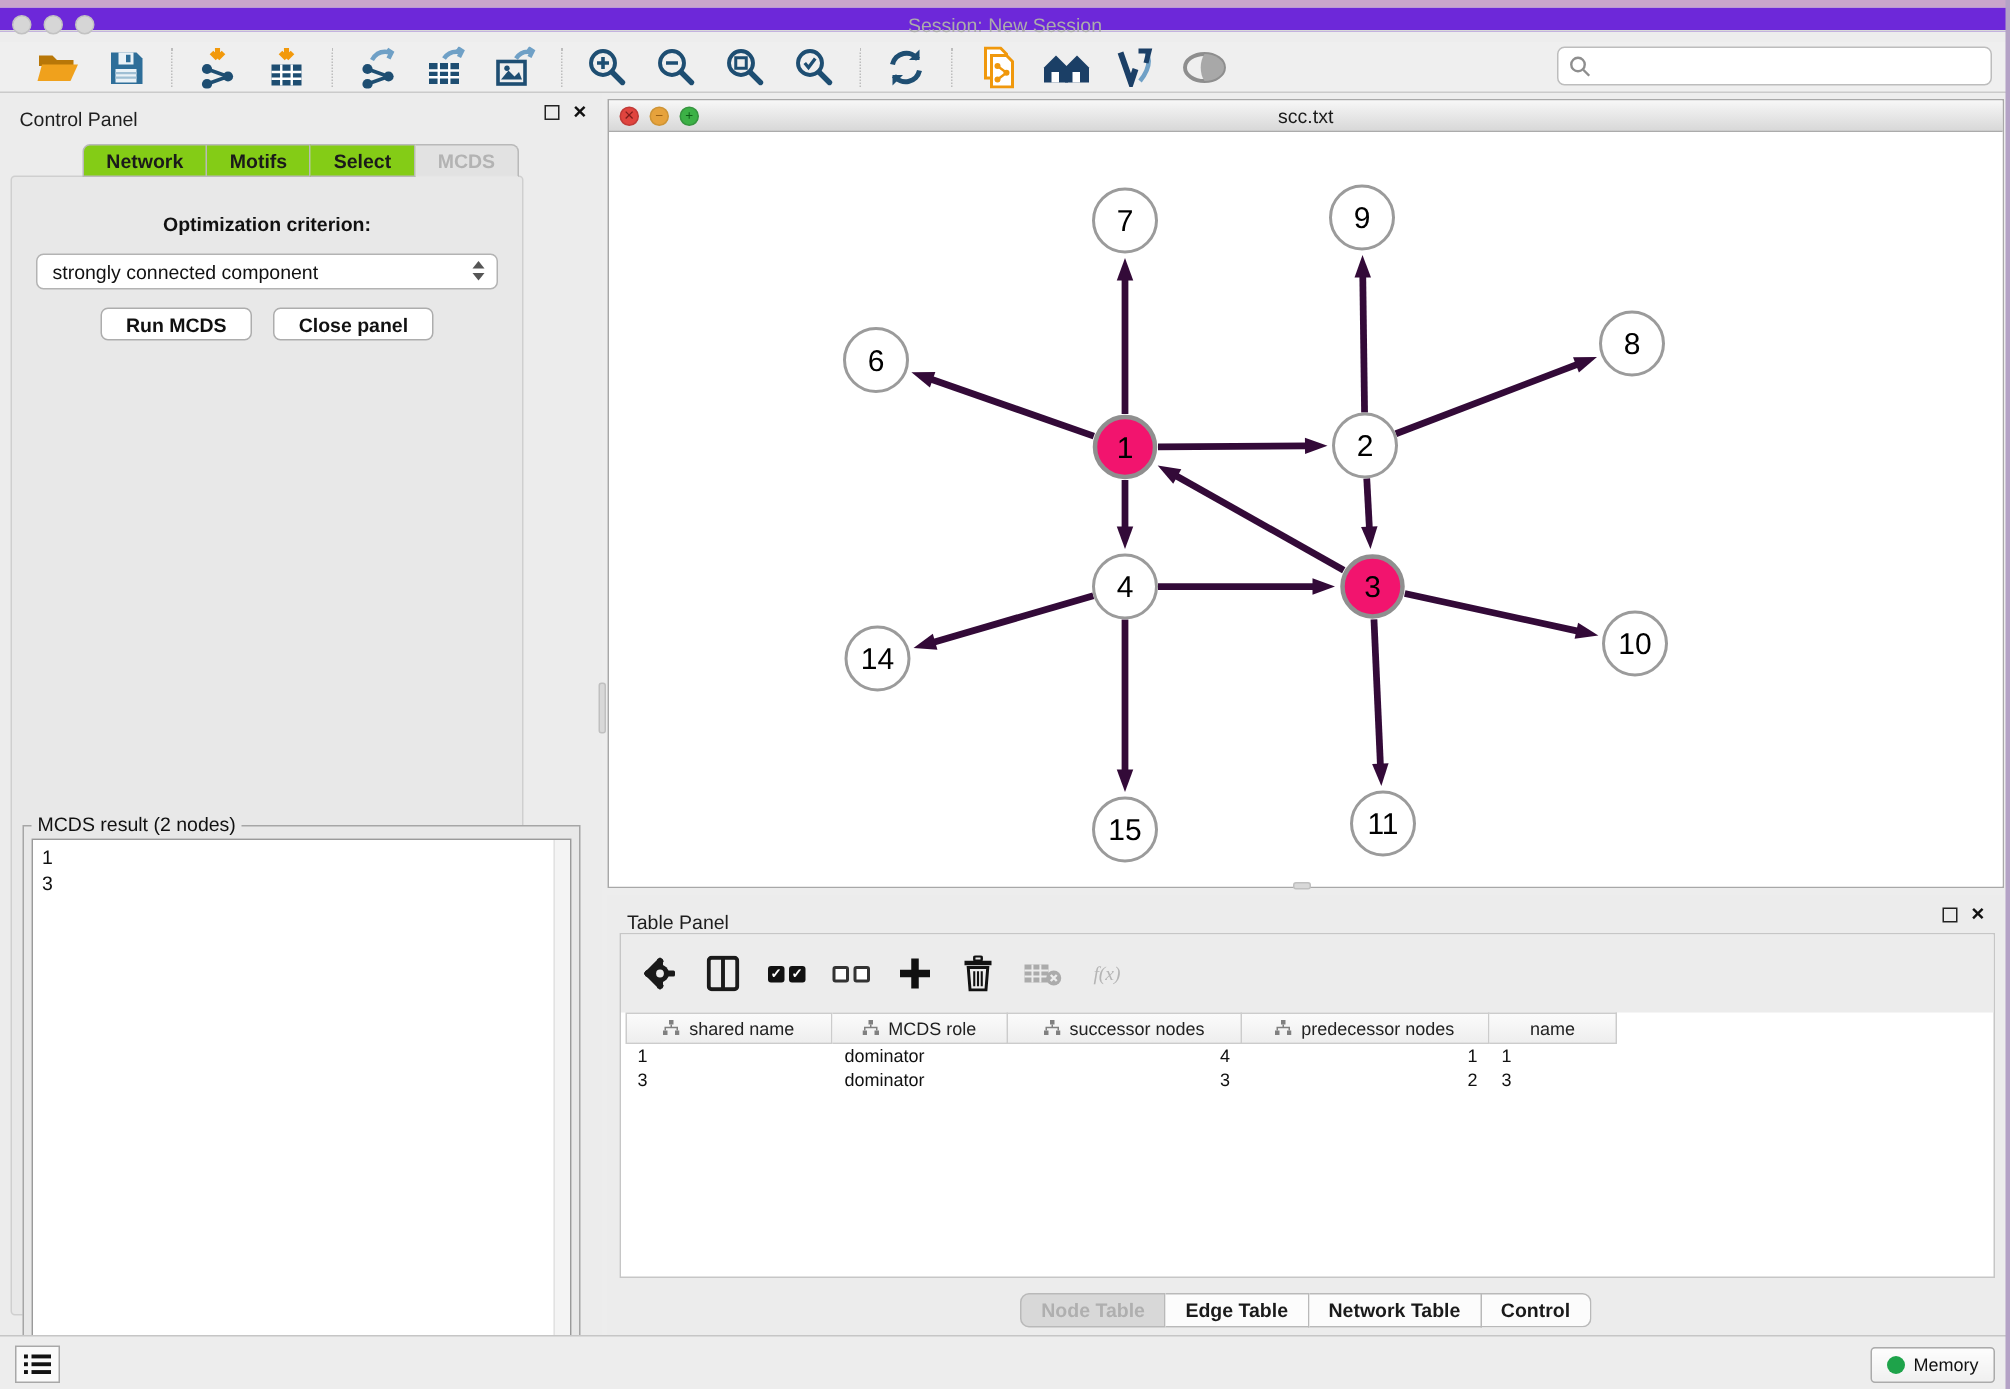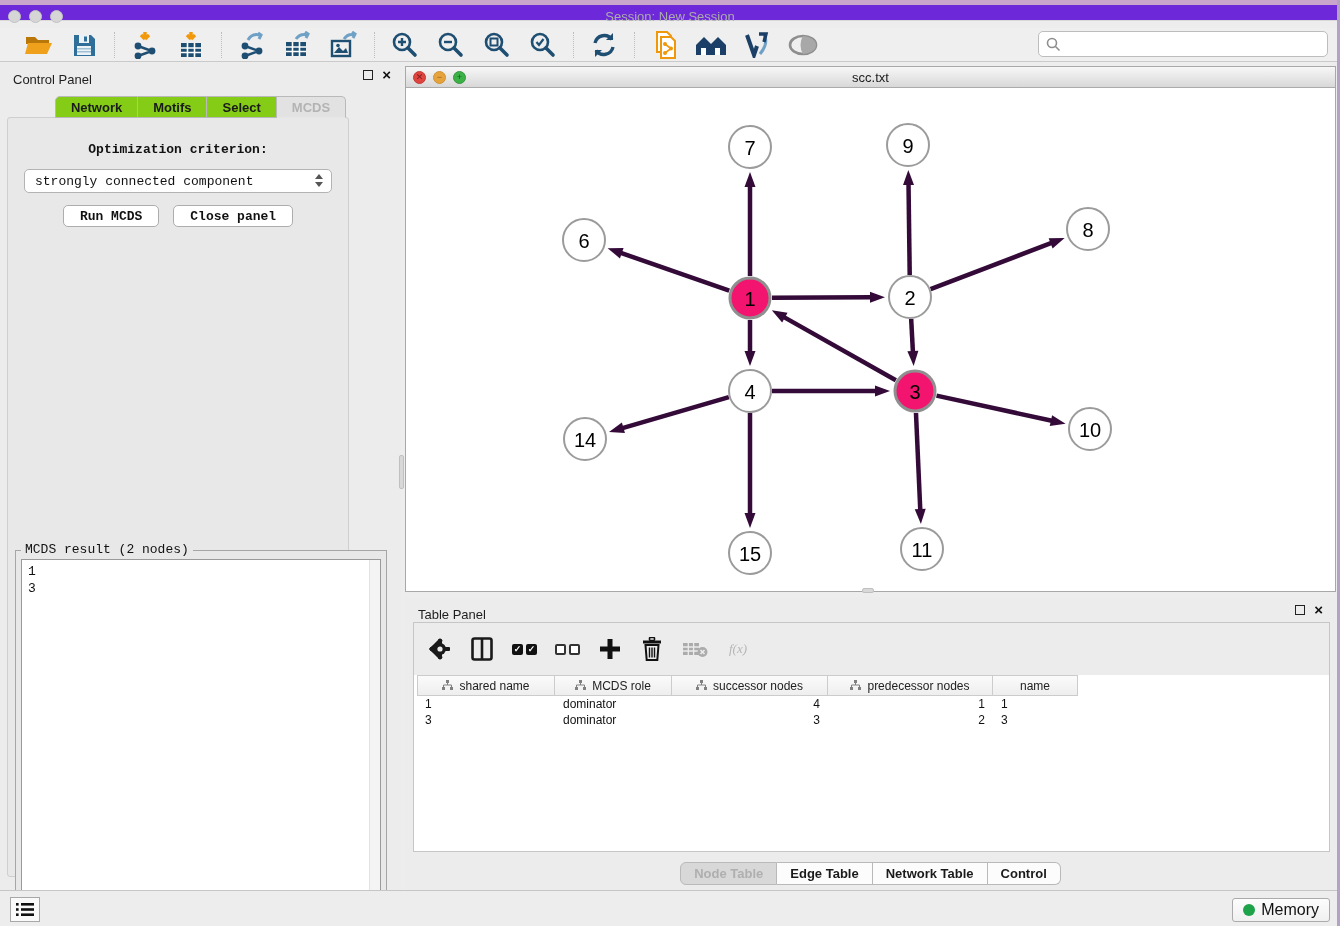--- a/index.html
+++ b/index.html
@@ -32,21 +32,21 @@
   .panel-header { position:absolute; left:0; top:0; width:100%; height:32px; }
   .panel-title { position:absolute; left:13px; top:10px; font-size:13px; color:#1E1E1E; }
   .panel-btns { position:absolute; right:10px; top:8px; display:flex; gap:9px; align-items:center; }
   .float-icon { width:10px; height:10px; border:1.6px solid #222; background:transparent; }
   .close-icon { font-size:15px; font-weight:bold; color:#111; line-height:10px; }
   .cp-tabs { position:absolute; left:0; top:34px; width:100%; display:flex; justify-content:center; z-index:3; }
   .cp-tab { height:22px; padding:0 15px; background:#84cc16; border:1px solid #B9B9B9; border-left-width:0; font-size:13px; font-weight:bold; color:#1A1A1A; display:flex; align-items:center; }
   .cp-tab:first-child { border-left-width:1px; border-top-left-radius:5px; }
   .cp-tab:last-child { border-top-right-radius:5px; }
   .cp-tab.selected { background:#E2E2E2; color:#B3B3B3; border-bottom-color:#E6E6E6; }
-  .cp-body { position:absolute; left:7px; top:55px; width:342px; height:760px; background:#E8E8E8; border:1px solid #CFCFCF; border-radius:3px;font-family:Liberation Mono, monospace; }
+  .cp-body { position:absolute; left:7px; top:55px; width:342px; height:760px; background:#E8E8E8; border:1px solid #CFCFCF; border-radius:3px; }
   .opt-label { margin-top:24px; text-align:center; font-size:13px; font-weight:bold; color:#111; }
   .dropdown { position:relative; margin:12px auto 0; width:308px; height:24px; background:#FFF; border:1px solid #B3B3B3; border-radius:5px; display:flex; align-items:center; padding:0 10px; font-size:13px; color:#111; }
   .dd-arrows { position:absolute; right:8px; top:4px; display:flex; flex-direction:column; gap:3px; }
   .dd-arrows i { display:block; width:0; height:0; border-left:4px solid transparent; border-right:4px solid transparent; }
   .dd-up { border-bottom:5px solid #555; }
   .dd-down { border-top:5px solid #555; }
   .cp-buttons { margin-top:12px; display:flex; justify-content:center; gap:14px; }
   .btn { height:22px; padding:0 16px; background:#FFF; border:1px solid #ADADAD; border-radius:5px; font-size:13px; font-weight:bold; color:#111; display:flex; align-items:center; }
   .groupbox { position:absolute; left:7px; top:432px; width:372px; height:382px; border:1px solid #A6A6A6; background:#E8E8E8; }
   .groupbox-legend { position:absolute; left:5px; top:-9px; background:#E8E8E8; padding:0 4px; font-size:13px; color:#111; }
@@ -78,21 +78,21 @@
   .tp-tab { height:23px; padding:0 13px; background:#FCFCFC; border:1px solid #B9B9B9; border-left-width:0; font-size:13px; font-weight:bold; color:#1A1A1A; display:flex; align-items:center; }
   .tp-tab:first-child { border-left-width:1px; border-radius:6px 0 0 6px;text-align:center; }
   .tp-tab:last-child { border-radius:0 6px 6px 0; }
   .tp-tab.selected { background:#D8D8D8; color:#AFAFAF; }
 
   
   .statusbar { position:absolute; left:0; top:890px; width:100%; height:36px; background:#EDEDED; border-top:1px solid #C6C6C6; }
   .list-btn { position:absolute; left:10px; top:6px; width:30px; height:25px; background:#FAFAFA; border:1px solid #A8A8A8; display:flex; align-items:center; justify-content:center; }
   .memory-btn { position:absolute; right:10px; top:7px; height:24px; background:linear-gradient(#FDFDFD,#F0F0F0); border:1px solid #ABABAB; border-radius:3px; display:flex; align-items:center; gap:6px; padding:0 10px; }
   .memory-dot { width:12px; height:12px; border-radius:50%; background:#1EA34A; }
-  .memory-label { font-size:16px; color:#111; }
+  .memory-label { font-size:12px; color:#111; }
 
   .chk { width:11px; height:11px; border-radius:2px; }
   .chk.on { background:#111; color:#FFF; font-size:9px; font-weight:bold; display:flex; align-items:center; justify-content:center; }
   .chk.off { background:#FFF; border:2px solid #333; }
   .pair { display:flex; gap:3px; }
 </style>
 </head>
 <body>
 
 <div class="app">

